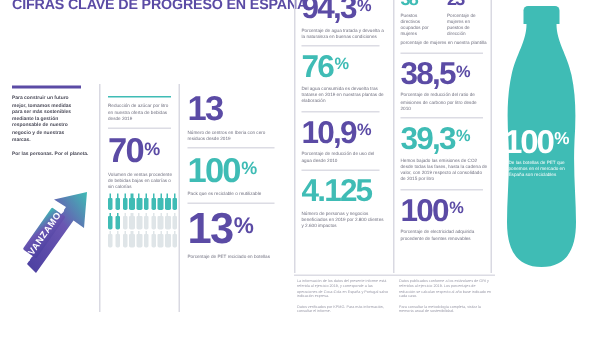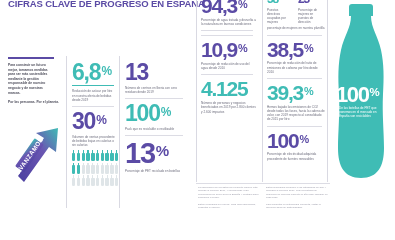--- a/index.html
+++ b/index.html
@@ -121,30 +121,27 @@
   </div>
 
   <div class="vdiv" style="left:66px;  top:56px;  height:152px;"></div>
   <div class="vdiv" style="left:119px; top:56px;  height:152px;"></div>
   <div class="vdiv" style="left:196px; top:-2px;  height:184px;"></div>
   <div class="vdiv" style="left:262px; top:-2px;  height:184px;"></div>
   <div class="vdiv" style="left:327px; top:-2px;  height:184px;"></div>
 
   <div class="statcol" style="left:72px; top:62px; width:44px;">
     <div class="stat">
-      <div class="bignum teal" style="font-size:23px;">
-        <span>6,8</span><span class="pct">%</span>
-      </div>
       <div class="hrule-teal" style="width:42px;"></div>
       <div class="cap">Reducción de azúcar por litro en nuestra oferta de bebidas desde 2019</div>
     </div>
     <div class="hrule" style="width:42px;"></div>
     <div class="stat">
       <div class="bignum purple" style="font-size:23px;">
-        <span>30</span><span class="pct">%</span>
+        <span>70</span><span class="pct">%</span>
       </div>
       <div class="cap">Volumen de ventas procedente de bebidas bajas en calorías o sin calorías</div>
       <div class="bgrid" id="bottle-grid">
           <div class="brow">
             <span class="bico fill-on">
               <b></b>
               <i></i>
             </span>
             <span class="bico fill-on">
               <b></b>
@@ -295,20 +292,26 @@
   </div>
 
   <div class="statcol" style="left:201px; top:-4px; width:56px;">
     <div class="stat">
       <div class="bignum purple" style="font-size:21px;">
         <span>94,3</span><span class="pct">%</span>
       </div>
       <div class="cap">Porcentaje de agua tratada y devuelta a la naturaleza en buenas condiciones</div>
     </div>
     <div class="hrule" style="width:52px;"></div>
+    <div class="stat">
+      <div class="bignum teal" style="font-size:21px;">
+        <span>76</span><span class="pct">%</span>
+      </div>
+      <div class="cap">Del agua consumida es devuelta tras tratarse en 2019 en nuestras plantas de elaboración</div>
+    </div>
     <div class="hrule" style="width:52px;"></div>
     <div class="stat">
       <div class="bignum purple" style="font-size:21px;">
         <span>10,9</span><span class="pct">%</span>
       </div>
       <div class="cap">Porcentaje de reducción de uso del agua desde 2010</div>
     </div>
     <div class="hrule" style="width:52px;"></div>
     <div class="stat">
       <div class="bignum teal" style="font-size:21px;">

